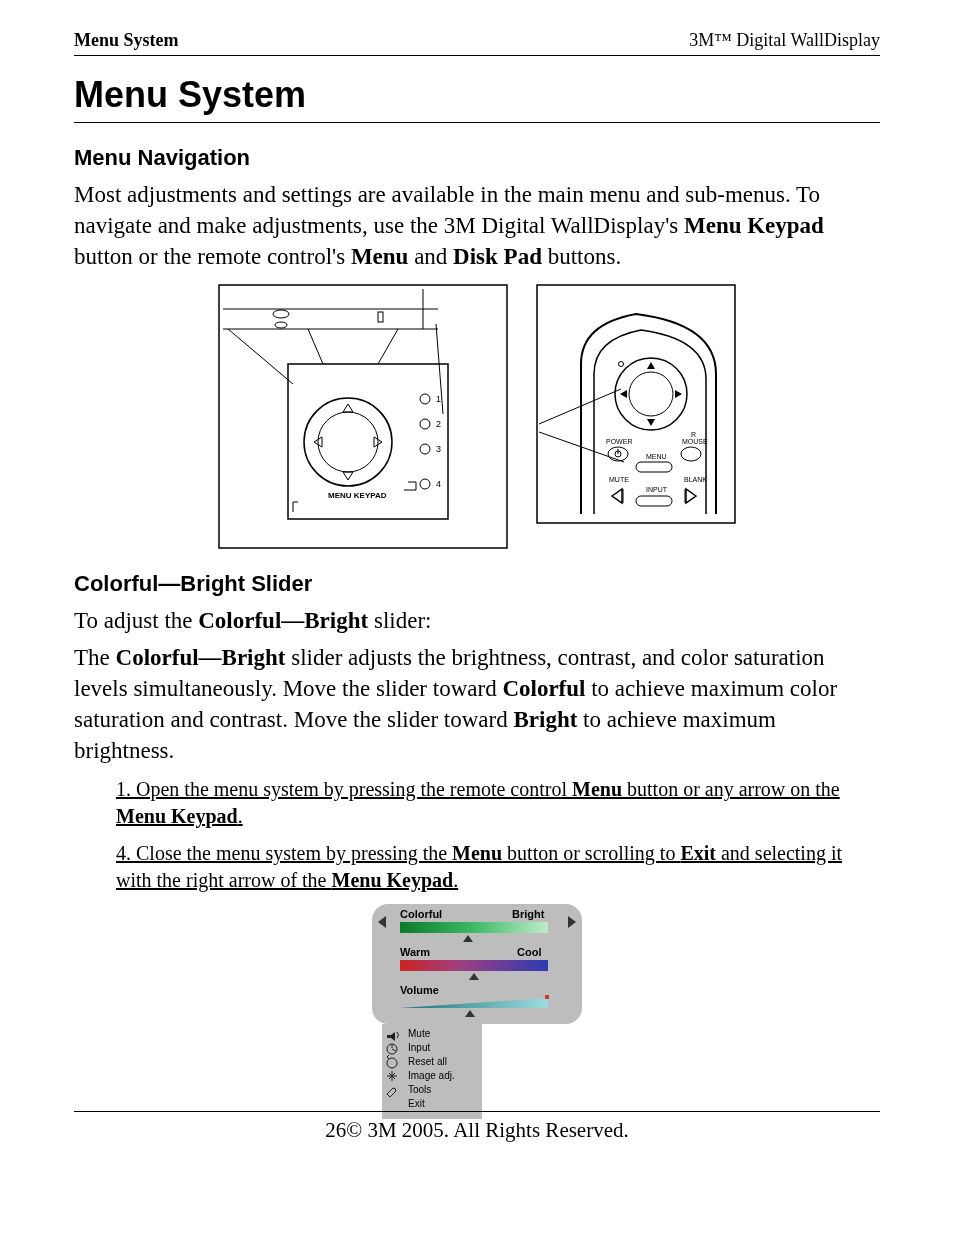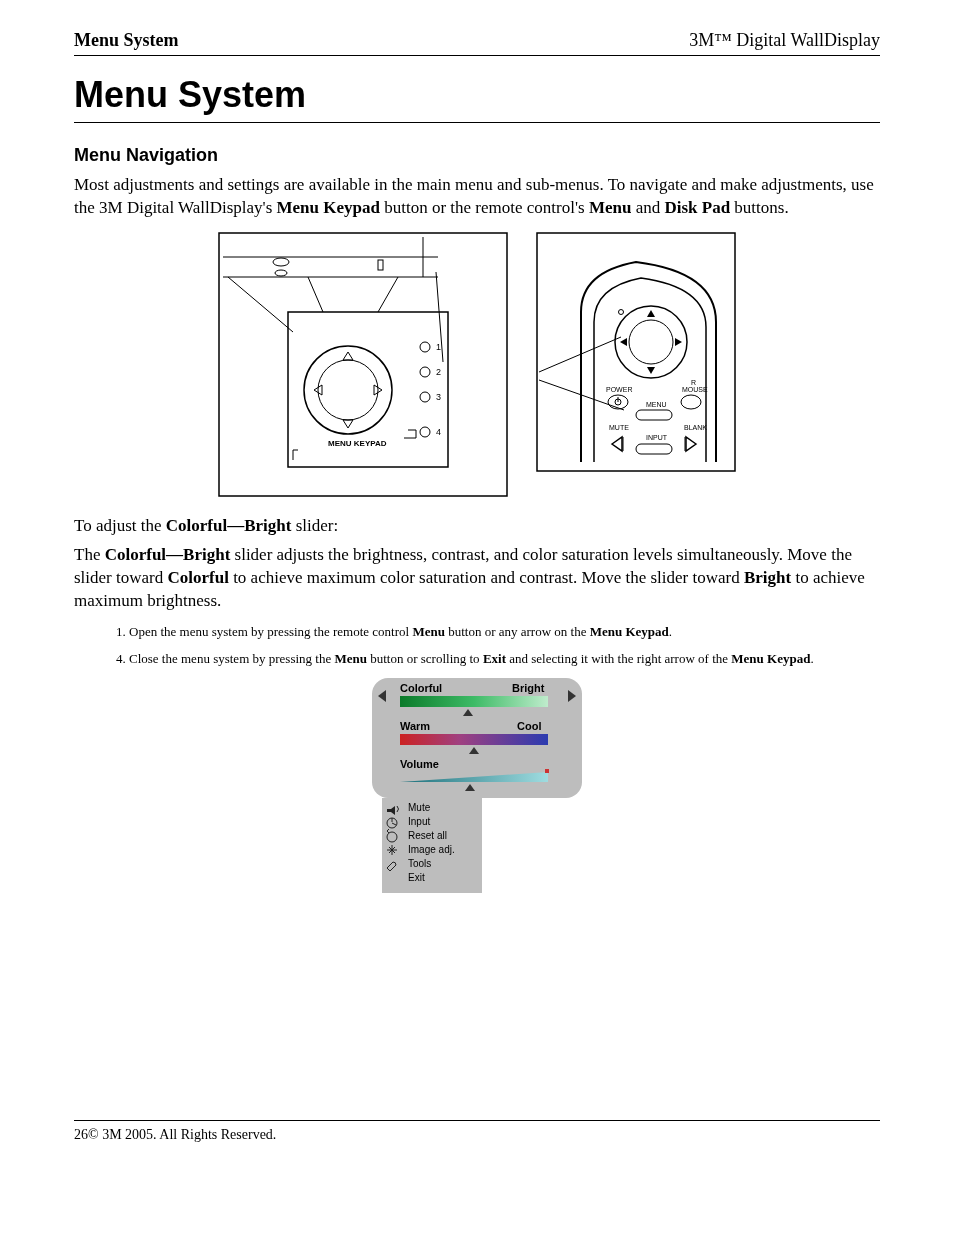--- a/index.html
+++ b/index.html
@@ -28,63 +28,64 @@
     font-family: Arial, Helvetica, sans-serif;
     font-weight: 800;
     font-size: 36px;
     margin: 18px 0 0 0;
     padding-bottom: 6px;
     border-bottom: 1.5px solid #000;
   }
   h2.section {
     font-family: Arial, Helvetica, sans-serif;
     font-weight: 700;
-    font-size: 18px;
+    font-size: 22px;
     margin: 22px 0 8px 0;
   }
   p.body {
-    font-size: 17px;
+    font-size: 23px;
     line-height: 1.35;
     margin: 6px 0;
   }
   .figure-row {
     display: flex;
     justify-content: center;
     gap: 28px;
     margin: 12px 0 18px 0;
   }
   .steps {
     margin: 10px 0 10px 0;
   }
   .steps li {
-    font-size: 13px;
+    font-size: 20px;
     line-height: 1.35;
     margin-bottom: 10px;
     list-style: none;
     padding-left: 0;
+    text-decoration: underline;
   }
   .steps ol {
     padding-left: 42px;
     margin: 0;
   }
   .steps li .num { display: inline; }
   b { font-weight: bold; }
   .menu-figure {
     display: flex;
     justify-content: center;
     margin-top: 8px;
   }
   .footer {
     position: absolute;
     bottom: 30px;
     left: 74px;
     right: 74px;
     display: flex;
-    justify-content: flex-start;
-    font-size: 14px;
+    justify-content: center;
+    font-size: 21px;
     border-top: 1.5px solid #000;
     padding-top: 6px;
   }
   svg text { font-family: Arial, Helvetica, sans-serif; }
 </style>
 </head>
 <body>
 
 <div class="page">
 
@@ -173,20 +174,21 @@
       <path d="M76 212 l10 -7 v14 z" fill="none" stroke="#000" stroke-width="1.5"></path>
       <line x1="87" y1="205" x2="87" y2="219" stroke="#000"></line>
       <text x="148" y="198" font-size="7">BLANK</text>
       <path d="M160 212 l-10 -7 v14 z" fill="none" stroke="#000" stroke-width="1.5"></path>
       <line x1="149" y1="205" x2="149" y2="219" stroke="#000"></line>
       <text x="110" y="208" font-size="7">INPUT</text>
       <rect x="100" y="212" width="36" height="10" rx="5" fill="none" stroke="#000"></rect>
     </svg>
   </div>
 
+  <h2 class="section">Colorful—Bright Slider</h2>
 
   <p class="body">
     <span>To adjust the </span><b>Colorful—Bright</b><span> slider:</span>
   </p>
 
   <p class="body">
     <span>The </span><b>Colorful—Bright</b><span> slider adjusts the brightness, contrast, and color saturation levels simultaneously. Move the slider toward </span><b>Colorful</b><span> to achieve maximum color saturation and contrast. Move the slider toward </span><b>Bright</b><span> to achieve maximum brightness.</span>
   </p>
 
   <div class="steps">

